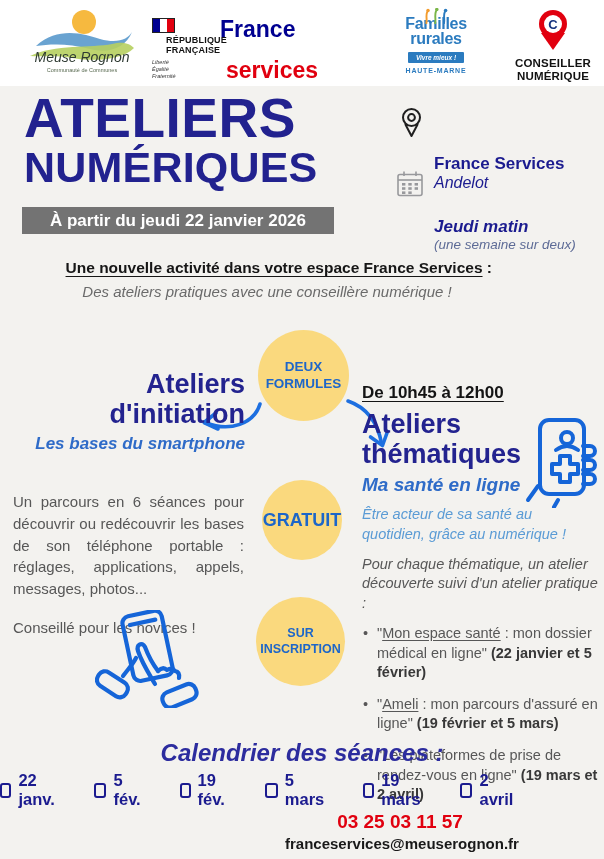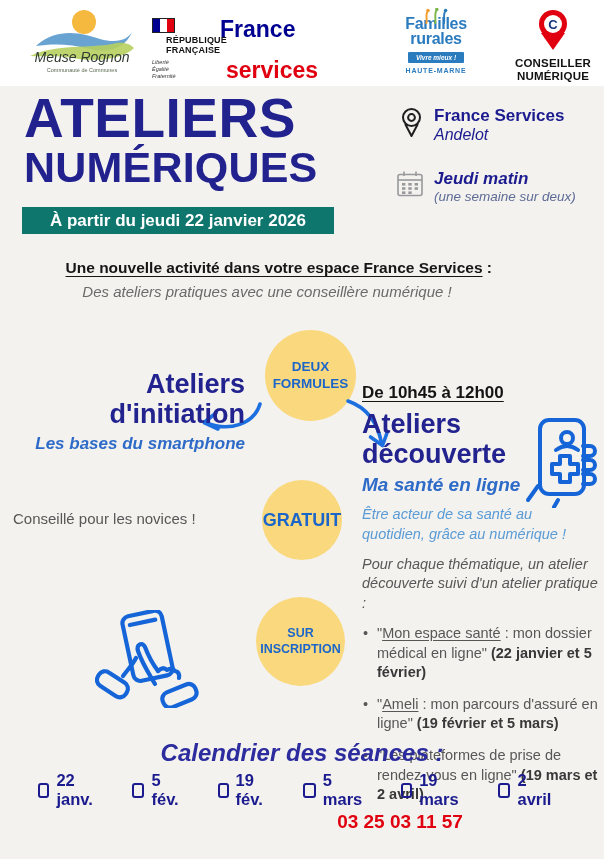--- a/index.html
+++ b/index.html
@@ -26,35 +26,35 @@
   .cn-logo{position:absolute;left:505px;top:9px;width:96px;text-align:center;}
   .cn-text{margin-top:2px;font-size:11.5px;font-weight:800;color:#111;line-height:1.12;letter-spacing:.2px;}
   
   .hero-title{position:absolute;left:24px;top:92px;color:#22228f;font-weight:800;}
   .hero-title .t1{font-size:55px;line-height:.98;letter-spacing:.5px;}
   .hero-title .t2{font-size:43px;line-height:1.02;letter-spacing:.2px;}
   .info-loc{position:absolute;left:398px;top:106px;}
   .info-sched{position:absolute;left:396px;top:170px;}
   .info-txt{position:absolute;left:434px;top:106px;}
   .info-txt2{position:absolute;left:434px;top:169px;font-style:italic;}
-  .info-label{font-size:17px;font-weight:800;color:#1b1b8f;line-height:1.15;}
+  .info-label{font-size:17px;font-weight:800;color:#1b1b8f;line-height:1.15;margin-top:48px;}
   .info-value{font-size:16px;font-style:italic;color:#1b1b8f;}
   .info-note{font-size:13.5px;color:#5d6b96;}
-  .start-banner{position:absolute;left:22px;top:207px;width:312px;height:27px;background:#0f766e;
+  .start-banner{position:absolute;left:22px;top:207px;width:312px;height:27px;background:#737373;
                 color:#fff;font-size:17px;font-weight:800;display:flex;align-items:center;justify-content:center;}
   
   .intro1{position:absolute;left:0;top:259px;width:492px;text-align:right;font-size:15.5px;
           font-weight:700;color:#161616;}
   .intro1 .u{text-decoration:underline;text-underline-offset:3px;}
   .intro2{position:absolute;left:0;top:283px;width:534px;text-align:center;font-size:15px;
           font-style:italic;color:#6a6a6a;}
   
   .badge{position:absolute;border-radius:50%;background:#fad97e;display:flex;flex-direction:column;
          align-items:center;justify-content:center;color:#1d66c9;font-weight:800;text-align:center;}
-  .badge-formules{left:265px;top:330px;width:91px;height:91px;font-size:13.5px;line-height:1.2;text-align:right;}
+  .badge-formules{left:258px;top:330px;width:91px;height:91px;font-size:13.5px;line-height:1.2;text-align:right;}
   .badge-gratuit{left:262px;top:480px;width:80px;height:80px;font-size:18px;}
   .badge-inscription{left:256px;top:597px;width:89px;height:89px;font-size:12.5px;line-height:1.25;}
   .arrow{position:absolute;}
   .arrow-left{left:198px;top:400px;}
   .arrow-right{left:340px;top:396px;}
   
   .col-left-head{position:absolute;left:12px;top:361px;width:233px;text-align:right;}
   .time-h{font-size:17px;font-weight:700;color:#141414;text-decoration:underline;text-underline-offset:3px;}
   .big-h{margin-top:9px;font-size:27px;font-weight:800;color:#23238f;line-height:1.1;}
   .sub-h{margin-top:5px;font-size:17px;font-style:italic;font-weight:600;color:#2e6bc8;}
@@ -71,21 +71,21 @@
   .bullets{margin:11px 0 0 0;padding:0;list-style:none;}
   .bullets li{position:relative;padding-left:15px;margin-bottom:12px;font-size:14.5px;
               line-height:1.35;color:#575757;}
   .bullets li::before{content:"•";position:absolute;left:1px;top:0;color:#575757;}
   .bullets .u{text-decoration:underline;text-underline-offset:2px;}
   .bullets .b{font-weight:800;color:#383838;}
   .sante-icon{position:absolute;left:522px;top:416px;}
   
   .cal-title{position:absolute;left:0;top:739px;width:604px;text-align:center;font-size:24px;
              font-style:italic;font-weight:600;color:#2c2c9e;}
-  .cal-row{position:absolute;left:0;top:771px;width:516px;display:flex;justify-content:center;gap:36px;padding-left:38px;}
+  .cal-row{position:absolute;left:0;top:771px;width:516px;display:flex;justify-content:center;gap:36px;}
   .cal-item{display:flex;align-items:center;gap:7px;font-size:16.5px;font-weight:800;color:#1b1b8f;}
   .cb{width:11px;height:11px;border:2px solid #1b1b8f;border-radius:3px;background:transparent;}
   
   .foot-hl{position:absolute;left:25px;top:819px;background:#fcdc73;padding:4px 8px;}
   .foot-hl span{font-size:13.5px;font-weight:800;color:#141414;text-decoration:underline;
                 text-underline-offset:2px;letter-spacing:-.2px;}
   .foot-contact{position:absolute;left:285px;top:811px;width:230px;text-align:center;}
   .foot-phone{font-size:19px;font-weight:800;color:#e1000f;}
   .foot-email{margin-top:2px;font-size:15px;font-weight:700;color:#191919;}
   svg text{font-family:"Liberation Sans",sans-serif;}
@@ -225,40 +225,41 @@
 
   <div class="col-left-head">
     <div class="big-h">
       <div>Ateliers</div>
       <div>d'initiation</div>
     </div>
     <div class="sub-h">Les bases du smartphone</div>
   </div>
 
   <div class="col-left-body">
+    <div class="body-p">Un parcours en 6 séances pour découvrir ou redécouvrir les bases de son téléphone portable : réglages, applications, appels, messages, photos...</div>
     <div class="body-note">Conseillé pour les novices !</div>
   </div>
 
   <svg class="hands-icon" width="116" height="98" viewBox="0 0 116 98" fill="none" stroke="#1565d8" stroke-width="4.2" stroke-linecap="round" stroke-linejoin="round">
     <g transform="rotate(-12 55 38)">
       <rect x="36" y="3" width="40" height="66" rx="7"></rect>
       <line x1="43" y1="12" x2="69" y2="12"></line>
     </g>
     <rect x="4" y="66" width="33" height="16" rx="7" transform="rotate(33 20 74)"></rect>
     <rect x="70" y="78" width="35" height="16" rx="7" transform="rotate(-22 87 86)"></rect>
     <path d="M31 66 C37 58 41 54 44 48"></path>
     <path d="M63 74 C56 62 50 53 46 41 C44 35 50 31 53 37 C56 45 60 53 66 61"></path>
     <path d="M66 61 q5 -5 9 -1 q5 -3 8 1 q5 1 4 7"></path>
   </svg>
 
   <div class="col-right">
     <div class="time-h">De 10h45 à 12h00</div>
     <div class="big-h">
       <div>Ateliers</div>
-      <div>découverte</div>
+      <div>thématiques</div>
     </div>
     <div class="sub-h">Ma santé en ligne</div>
     <div class="tagline">Être acteur de sa santé au quotidien, grâce au numérique !</div>
     <div class="r-intro">Pour chaque thématique, un atelier découverte suivi d'un atelier pratique :</div>
     <ul class="bullets">
       <li><span>"</span><span class="u">Mon espace santé</span><span> : mon dossier médical en ligne" </span><span class="b">(22 janvier et 5 février)</span></li>
       <li><span>"</span><span class="u">Ameli</span><span> : mon parcours d'assuré en ligne" </span><span class="b">(19 février et 5 mars)</span></li>
       <li><span>"Les plateformes de prise de rendez-vous en ligne" </span><span class="u"></span><span></span><span class="b">(19 mars et 2 avril)</span></li>
     </ul>
   </div>
@@ -298,15 +299,16 @@
         <span>19 mars</span>
       </div>
     <div class="cal-item">
         <span class="cb"></span>
         <span>2 avril</span>
       </div>
   </div>
 
   <div class="foot-contact">
     <div class="foot-phone">03 25 03 11 57</div>
+    <div class="foot-email">franceservices@meuserognon.fr</div>
   </div>
 
 </div>
 
 </body></html>

